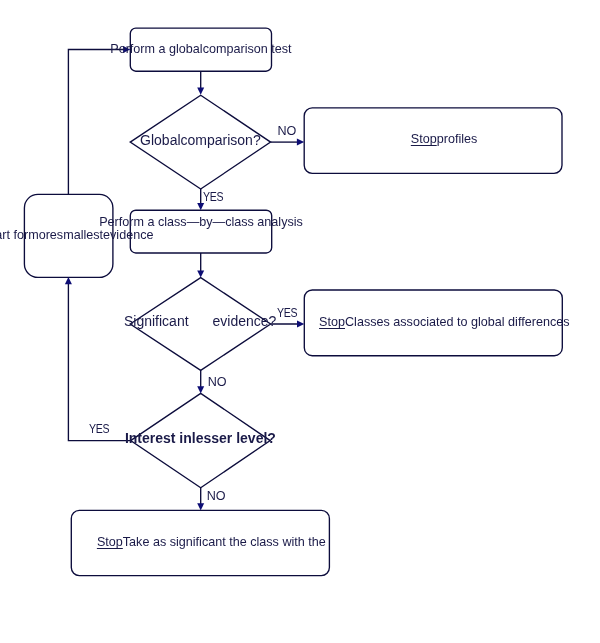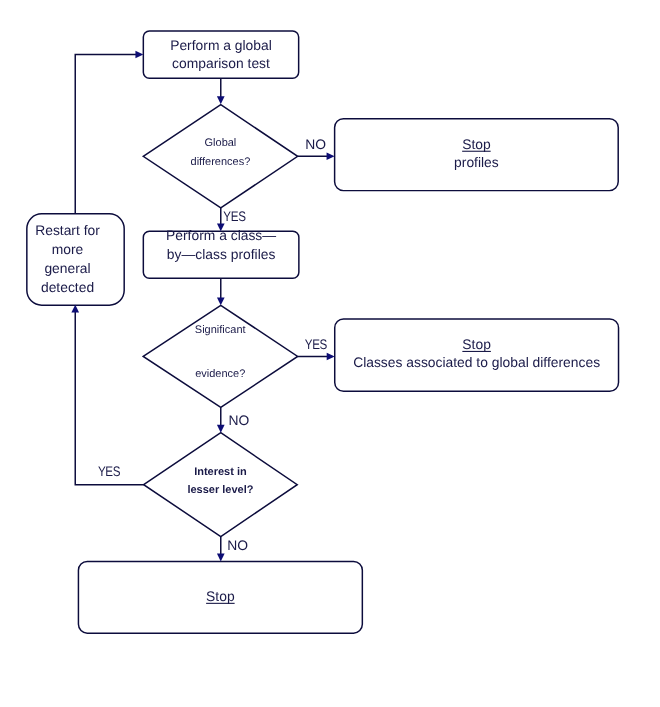--- a/index.html
+++ b/index.html
@@ -2,27 +2,27 @@
 <html><head>
 <meta charset="utf-8">
 <title>Flowchart</title>
 <style>
   html,body{margin:0;padding:0;}
   body{width:600px;height:643px;background:#ffffff;overflow:hidden;
        font-family:"Liberation Sans",sans-serif;}
   #stage{position:relative;width:600px;height:643px;-webkit-font-smoothing:antialiased;will-change:transform;}
   #wires{position:absolute;left:0;top:0;width:600px;height:643px;}
 
-  .node{position:absolute;box-sizing:border-box;display:flex;flex-direction:column;
+  .node{position:absolute;box-sizing:border-box;display:flex;flex-direction:row;
         align-items:center;justify-content:center;
         color:#1a1a48;font-size:12.6px;line-height:17px;text-align:center;
         white-space:nowrap;}
   .rbox{background:transparent;}
-  .stopbox{padding-bottom:1.5px;}
-  .dia{color:#1a1a48;font-size:10px;line-height:16.1px;padding-bottom:5px;}
+  .stopbox{padding-bottom:1.5px;margin-left:11px;}
+  .dia{color:#1a1a48;font-size:14px;line-height:16.1px;padding-bottom:5px;}
   .yes{display:inline-block;transform-origin:left top;transform:scaleX(0.84);letter-spacing:-0.35px;}
   .ln{display:block;}
   .hd{text-decoration:underline;text-decoration-skip-ink:none;text-underline-offset:1.6px;text-decoration-thickness:1.2px;}
   .elabel{position:absolute;color:#1a1a48;font-size:12.6px;line-height:12.6px;white-space:nowrap;}
 </style>
 </head>
 <body>
 
 <div id="stage">
 
@@ -62,57 +62,58 @@
     </g>
   </svg>
 
   <div class="node rbox" style="left:130.3px;top:28.1px;width:141.2px;height:43.1px;border-radius:5.5px;">
     <span class="ln">Perform a global</span>
     <span class="ln">comparison test</span>
   </div>
 
   <div class="node dia" style="left:130.2px;top:95.2px;width:140.4px;height:93.8px;">
     <span class="ln">Global</span>
-    <span class="ln">differences?</span>
+    <span class="ln">comparison?</span>
   </div>
 
   <div class="node rbox stopbox" style="left:304.2px;top:107.9px;width:257.8px;height:65.4px;border-radius:9px;">
     <span class="ln hd">Stop</span>
     <span class="ln">profiles</span>
   </div>
 
   <div class="node rbox" style="left:24.4px;top:194.4px;width:74px;height:83.0px;border-radius:14px;">
     <span class="ln">Restart for</span>
     <span class="ln">more</span>
-    <span class="ln">general</span>
-    <span class="ln">detected</span>
+    <span class="ln">smallest</span>
+    <span class="ln">evidence</span>
   </div>
 
   <div class="node rbox" style="left:130.3px;top:204px;width:141.4px;height:37px;border-radius:5.5px;">
     <span class="ln">Perform a class—</span>
-    <span class="ln">by—class profiles</span>
+    <span class="ln">by—class analysis</span>
   </div>
 
   <div class="node dia" style="left:130px;top:277.6px;width:140.4px;height:92.8px;gap:24px;">
     <span class="ln">Significant</span>
     <span class="ln">evidence?</span>
   </div>
 
   <div class="node rbox stopbox" style="left:304.3px;top:290px;width:258px;height:65.7px;border-radius:9px;">
     <span class="ln hd">Stop</span>
     <span class="ln">Classes associated to global differences</span>
   </div>
 
   <div class="node dia" style="left:130.6px;top:393.4px;width:139.6px;height:94.4px;font-weight:bold;">
     <span class="ln">Interest in</span>
     <span class="ln">lesser level?</span>
   </div>
 
   <div class="node rbox stopbox" style="left:71.3px;top:510.4px;width:258.1px;height:65.2px;border-radius:9px;">
     <span class="ln hd">Stop</span>
+    <span class="ln">Take as significant the class with the</span>
   </div>
 
   <span class="elabel" style="left:277.5px;top:124.9px;">NO</span>
   <span class="elabel yes" style="left:202.6px;top:190.5px;">YES</span>
   <span class="elabel yes" style="left:276.8px;top:306.6px;">YES</span>
   <span class="elabel" style="left:207.7px;top:375.9px;">NO</span>
   <span class="elabel yes" style="left:89.4px;top:423.0px;">YES</span>
   <span class="elabel" style="left:206.7px;top:490.4px;">NO</span>
 
 </div>

